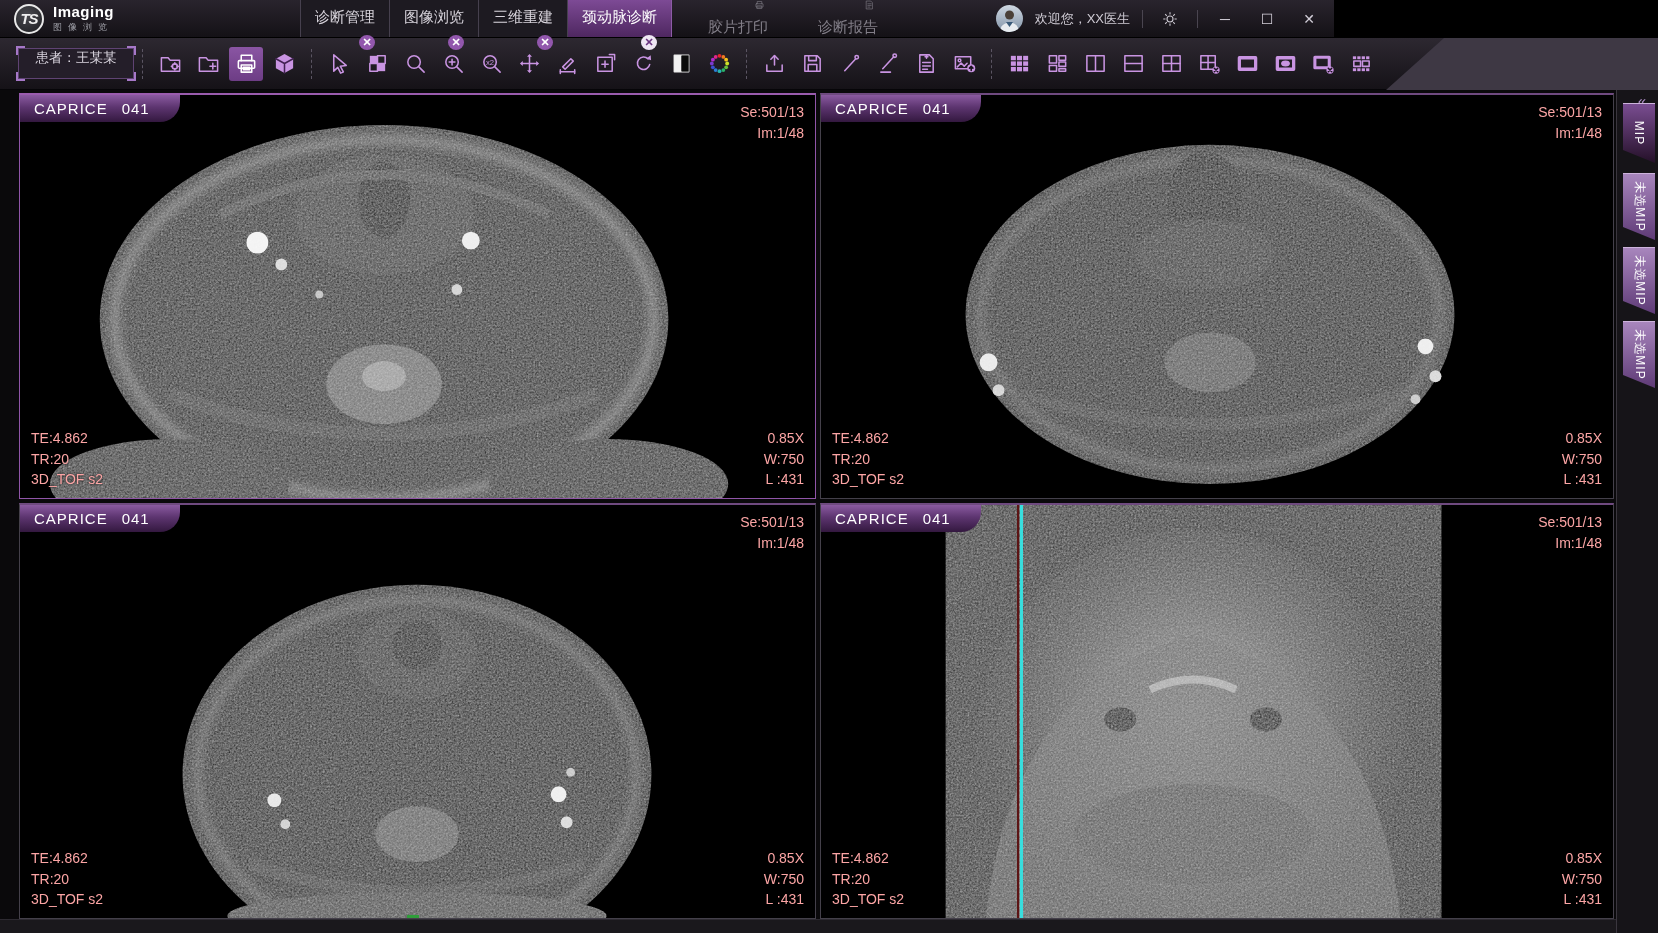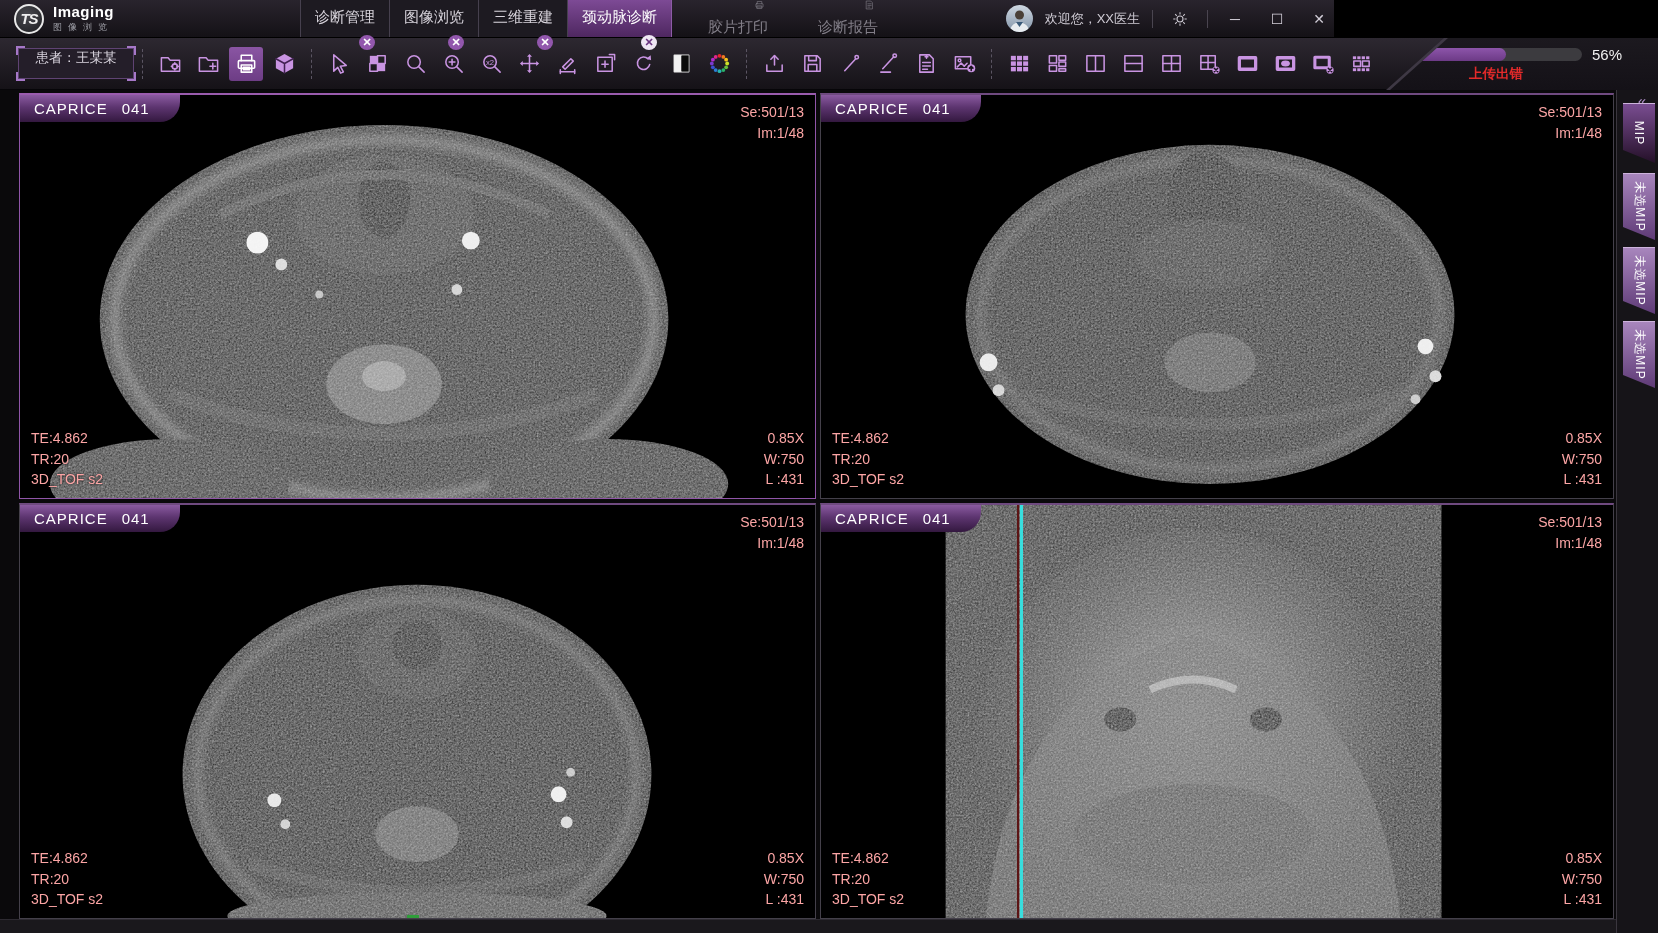--- a/index.html
+++ b/index.html
@@ -23,21 +23,21 @@
     background:#1d1a21; border-left:1px solid #46404e; border-right:1px solid #46404e; cursor:pointer;flex-direction:column; }
   .tab + .tab { border-left:none; }
   .tab.active { background:linear-gradient(#7d4a95,#4e2760); color:#fff; border-color:#8d5ba6; }
   .tab.disabled { background:transparent; border:none; color:#827e88; margin-left:22px; }
   .tab svg { width:17px; height:17px; stroke:currentColor; fill:none; stroke-width:1.5;
     stroke-linecap:round; stroke-linejoin:round; }
   .tab .x { width:16px; height:16px; border-radius:50%; background:#9257ad; color:#fff;
     font-size:11px; line-height:15px; text-align:center; font-weight:bold; }
   .tab.active .x { background:#efe7f3; color:#6a3580; }
   .tb-spacer { flex:1; }
-  .user-area { display:flex; align-items:center; gap:12px; padding-right:0; }
+  .user-area { display:flex; align-items:center; gap:12px; padding-right:10px; }
   .avatar { width:27px; height:27px; border-radius:50%; overflow:hidden;
     background:linear-gradient(#cfd8e2,#8294a8); }
   .welcome { color:#cfcbd4; font-size:13px; }
   .vsep { width:1px; height:18px; background:#4a4550; }
   .winbtn { width:30px; height:24px; display:flex; align-items:center; justify-content:center;
     color:#d2ced8; font-size:14px; cursor:pointer; }
   .gear svg { width:18px; height:18px; stroke:#c9c5ce; fill:none; stroke-width:1.5; }
 
   
   .toolbar { position:absolute; left:0; top:38px; width:1658px; height:52px;
@@ -454,31 +454,20 @@
           <rect x="4" y="9.5" width="7" height="5.5"></rect>
           <rect x="13" y="9.5" width="7" height="5.5"></rect>
           <rect class="f" x="3" y="17" width="3.4" height="3"></rect>
           <rect class="f" x="7.6" y="17" width="3.4" height="3"></rect>
           <rect class="f" x="12.2" y="17" width="3.4" height="3"></rect>
           <rect class="f" x="16.8" y="17" width="3.4" height="3"></rect>
         </svg>
       </div>
   </div>
   <div class="tb-right"></div>
-  <div class="tb-right-inner">
-    <div class="progress-wrap">
-      <div class="progress-row">
-        <div class="progress-track">
-          <div class="progress-fill" style="width: 56%;"></div>
-        </div>
-        <span class="progress-pct">56%</span>
-      </div>
-      <div class="upload-error" style="color: rgb(226, 42, 42);">上传出错</div>
-    </div>
-  </div>
 </div>
 
 <div class="main">
 
   <div class="panel sel" style="left:19px;top:3px;width:797px;height:406px;">
     <svg class="mri" viewBox="0 0 797 406" preserveAspectRatio="none">
       <rect width="797" height="406" fill="#000"></rect>
       <g filter="url(#grain)">
         <ellipse cx="365" cy="225" rx="285" ry="195" fill="#232323"></ellipse>
         <ellipse cx="365" cy="225" rx="270" ry="180" fill="none" stroke="#6e6e6e" stroke-width="12" filter="url(#soft)"></ellipse>

